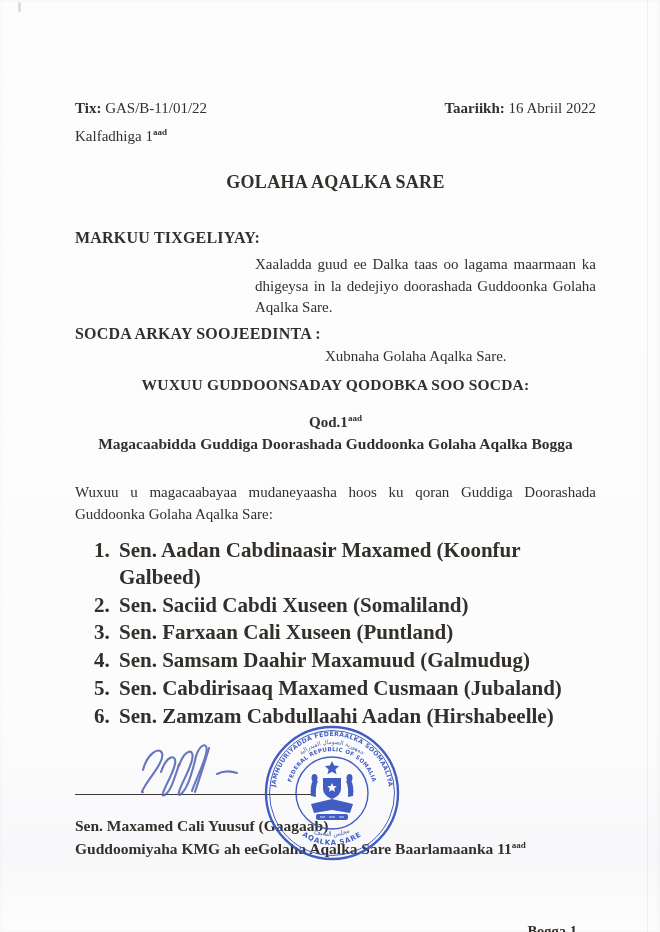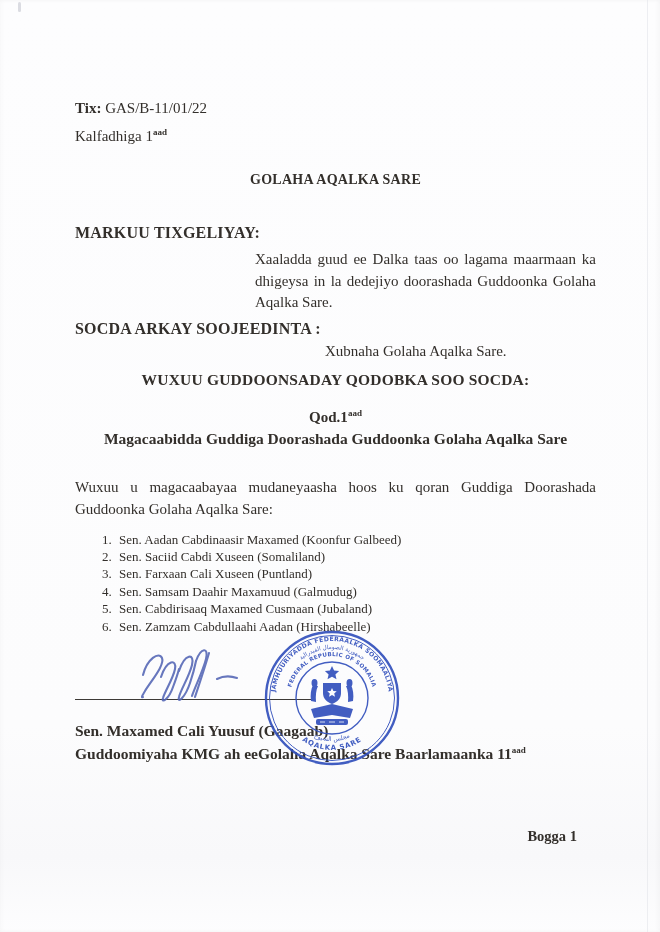--- a/index.html
+++ b/index.html
@@ -23,21 +23,21 @@
     font-size: 15px;
   }
   .bold { font-weight: bold; }
   sup.ord { font-size: 9px; font-weight: bold; vertical-align: super; line-height: 0; }
 
   .session-line { margin-top: 11px; font-size: 15px; }
 
   .doc-title {
     margin-top: 27px;
     text-align: center;
-    font-size: 14px;
+    font-size: 18px;
     font-weight: bold;
     letter-spacing: 0.3px;
   }
 
   .clause-label {
     font-weight: bold;
     font-size: 16px;
     letter-spacing: 0.2px;
   }
   .considering-label { margin-top: 36px; }
@@ -78,22 +78,22 @@
   .appointment-text {
     margin-top: 29px;
     font-size: 15px;
     line-height: 1.46;
     text-align: justify;
   }
 
   ol.members {
     margin-top: 11px;
     padding-left: 40px;
-    font-size: 13px;
-    font-weight: normal;
+    font-size: 21px;
+    font-weight: bold;
     line-height: 1.3;
   }
   ol.members li { padding-left: 4px; margin-bottom: 0.5px; }
 
   .sign-area {
     position: relative;
     margin-top: 8px;
     height: 70px;
   }
   .sign-line {
@@ -142,40 +142,43 @@
 <div class="page">
   <span class="scan-speck"></span>
   <span class="scan-edge"></span>
 
   <div class="content">
 
     <div class="doc-header">
       <div>
         <span class="bold">Tix:</span><span> GAS/B-11/01/22</span>
       </div>
+      <div>
+        <span class="bold">Taariikh:</span><span> 16 Abriil 2022</span>
+      </div>
     </div>
 
     <div class="session-line">
       <span>Kalfadhiga 1</span><sup class="ord">aad</sup>
     </div>
 
     <div class="doc-title">GOLAHA AQALKA SARE</div>
 
     <div class="clause-label considering-label">MARKUU TIXGELIYAY:</div>
     <div class="considering-text">Xaaladda guud ee Dalka taas oo lagama maarmaan ka dhigeysa in la dedejiyo doorashada Guddoonka Golaha Aqalka Sare.</div>
 
     <div class="clause-label having-seen-label">SOCDA ARKAY SOOJEEDINTA :</div>
     <div class="having-seen-text">Xubnaha Golaha Aqalka Sare.</div>
 
     <div class="resolution-heading">WUXUU GUDDOONSADAY QODOBKA SOO SOCDA:</div>
 
     <div class="article-number">
       <span>Qod.1</span><sup class="ord">aad</sup>
     </div>
-    <div class="article-title">Magacaabidda Guddiga Doorashada Guddoonka Golaha Aqalka Sare</div>
+    <div class="article-title">Magacaabidda Guddiga Doorashada Guddoonka Golaha Aqalka Bogga</div>
 
     <div class="appointment-text">Wuxuu u magacaabayaa mudaneyaasha hoos ku qoran Guddiga Doorashada Guddoonka Golaha Aqalka Sare:</div>
 
     <ol class="members">
 
         <li><span>Sen. Aadan Cabdinaasir Maxamed (Koonfur Galbeed)</span></li>
 
         <li><span>Sen. Saciid Cabdi Xuseen (Somaliland)</span></li>
 
         <li><span>Sen. Farxaan Cali Xuseen (Puntland)</span></li>

